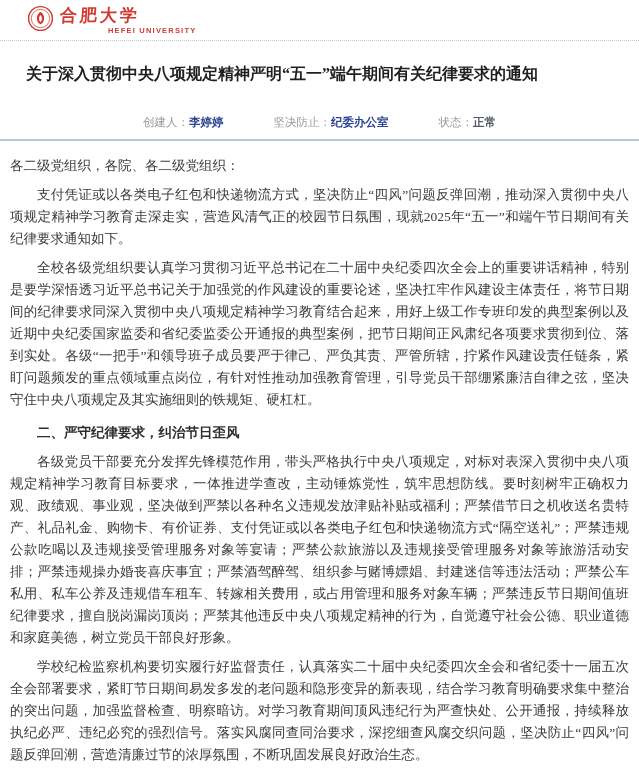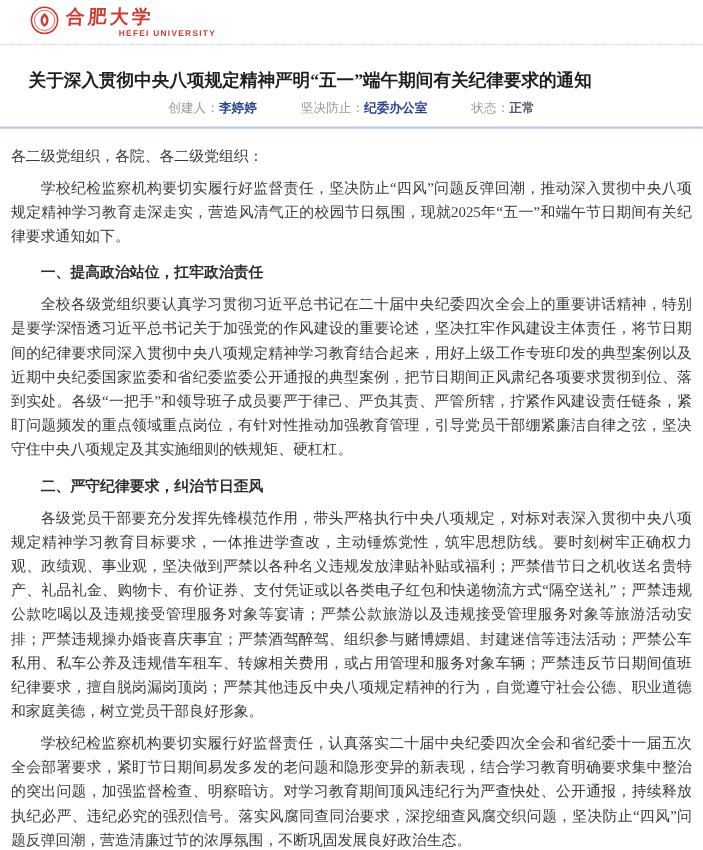--- a/index.html
+++ b/index.html
@@ -23,21 +23,21 @@
     font-family: "Liberation Sans", sans-serif; font-weight: bold; padding-left: 48px;
   }
   .dotted-divider { border: 0; border-top: 1px dotted #c8c8c8; margin: 5px 0 0 0; }
   
   .title {
     font-weight: bold; font-size: 16px; color: #1f1f1f;
     margin: 22px 26px 0 26px; line-height: 1.4;
     font-family: "Liberation Serif", serif;
   }
   .meta {
-    display: flex; justify-content: center; gap: 40px; margin-top: 6px;
+    display: flex; justify-content: center; gap: 50px; margin-top: 30px;
     font-size: 11.5px; color: #9a9a9a;
     font-family: "Liberation Sans", sans-serif;
   }
   .meta-item { white-space: nowrap; }
   .meta-value { color: #2b4490; font-weight: bold; }
   .meta-value.plain { color: #555a66; font-weight: bold; }
   .blue-divider { border: 0; border-top: 2px solid #b7c9e6; margin: 9px 0 0 0; }
   
   .content {
     padding: 9px 10px 0 10px; font-size: 13.5px; color: #3a3a3a;
@@ -82,22 +82,21 @@
       <span>坚决防止：</span><span class="meta-value">纪委办公室</span>
     </span>
     <span class="meta-item">
       <span>状态：</span><span class="meta-value plain">正常</span>
     </span>
   </div>
   <hr class="blue-divider">
 
   <div class="content">
     <p class="para salutation">各二级党组织，各院、各二级党组织：</p>
-    <p class="para">学校纪检监察机构要切实履行好监督责任，坚决防止“四风”问题反弹回潮，推动深入贯彻中央八项规定精神学习教育走深走实，营造风清气正的校园节日氛围，现就2025年“五一”和端午节日期间有关纪律要求通知如下。</p>
-    <p class="heading">一、提高政治站位，扛牢政治责任</p>
+    <p class="para">支付凭证或以各类电子红包和快递物流方式，坚决防止“四风”问题反弹回潮，推动深入贯彻中央八项规定精神学习教育走深走实，营造风清气正的校园节日氛围，现就2025年“五一”和端午节日期间有关纪律要求通知如下。</p>
     <p class="para">全校各级党组织要认真学习贯彻习近平总书记在二十届中央纪委四次全会上的重要讲话精神，特别是要学深悟透习近平总书记关于加强党的作风建设的重要论述，坚决扛牢作风建设主体责任，将节日期间的纪律要求同深入贯彻中央八项规定精神学习教育结合起来，用好上级工作专班印发的典型案例以及近期中央纪委国家监委和省纪委监委公开通报的典型案例，把节日期间正风肃纪各项要求贯彻到位、落到实处。各级“一把手”和领导班子成员要严于律己、严负其责、严管所辖，拧紧作风建设责任链条，紧盯问题频发的重点领域重点岗位，有针对性推动加强教育管理，引导党员干部绷紧廉洁自律之弦，坚决守住中央八项规定及其实施细则的铁规矩、硬杠杠。</p>
     <p class="heading">二、严守纪律要求，纠治节日歪风</p>
     <p class="para">各级党员干部要充分发挥先锋模范作用，带头严格执行中央八项规定，对标对表深入贯彻中央八项规定精神学习教育目标要求，一体推进学查改，主动锤炼党性，筑牢思想防线。要时刻树牢正确权力观、政绩观、事业观，坚决做到严禁以各种名义违规发放津贴补贴或福利；严禁借节日之机收送名贵特产、礼品礼金、购物卡、有价证券、支付凭证或以各类电子红包和快递物流方式“隔空送礼”；严禁违规公款吃喝以及违规接受管理服务对象等宴请；严禁公款旅游以及违规接受管理服务对象等旅游活动安排；严禁违规操办婚丧喜庆事宜；严禁酒驾醉驾、组织参与赌博嫖娼、封建迷信等违法活动；严禁公车私用、私车公养及违规借车租车、转嫁相关费用，或占用管理和服务对象车辆；严禁违反节日期间值班纪律要求，擅自脱岗漏岗顶岗；严禁其他违反中央八项规定精神的行为，自觉遵守社会公德、职业道德和家庭美德，树立党员干部良好形象。</p>
     <p class="para">学校纪检监察机构要切实履行好监督责任，认真落实二十届中央纪委四次全会和省纪委十一届五次全会部署要求，紧盯节日期间易发多发的老问题和隐形变异的新表现，结合学习教育明确要求集中整治的突出问题，加强监督检查、明察暗访。对学习教育期间顶风违纪行为严查快处、公开通报，持续释放执纪必严、违纪必究的强烈信号。落实风腐同查同治要求，深挖细查风腐交织问题，坚决防止“四风”问题反弹回潮，营造清廉过节的浓厚氛围，不断巩固发展良好政治生态。</p>
 
   </div>
 
 </div>
 
 </body></html>

